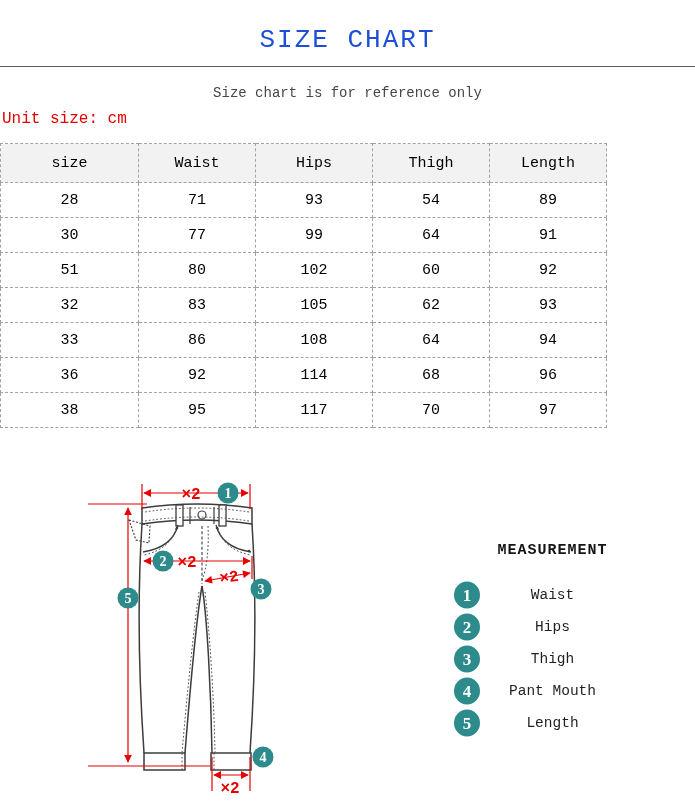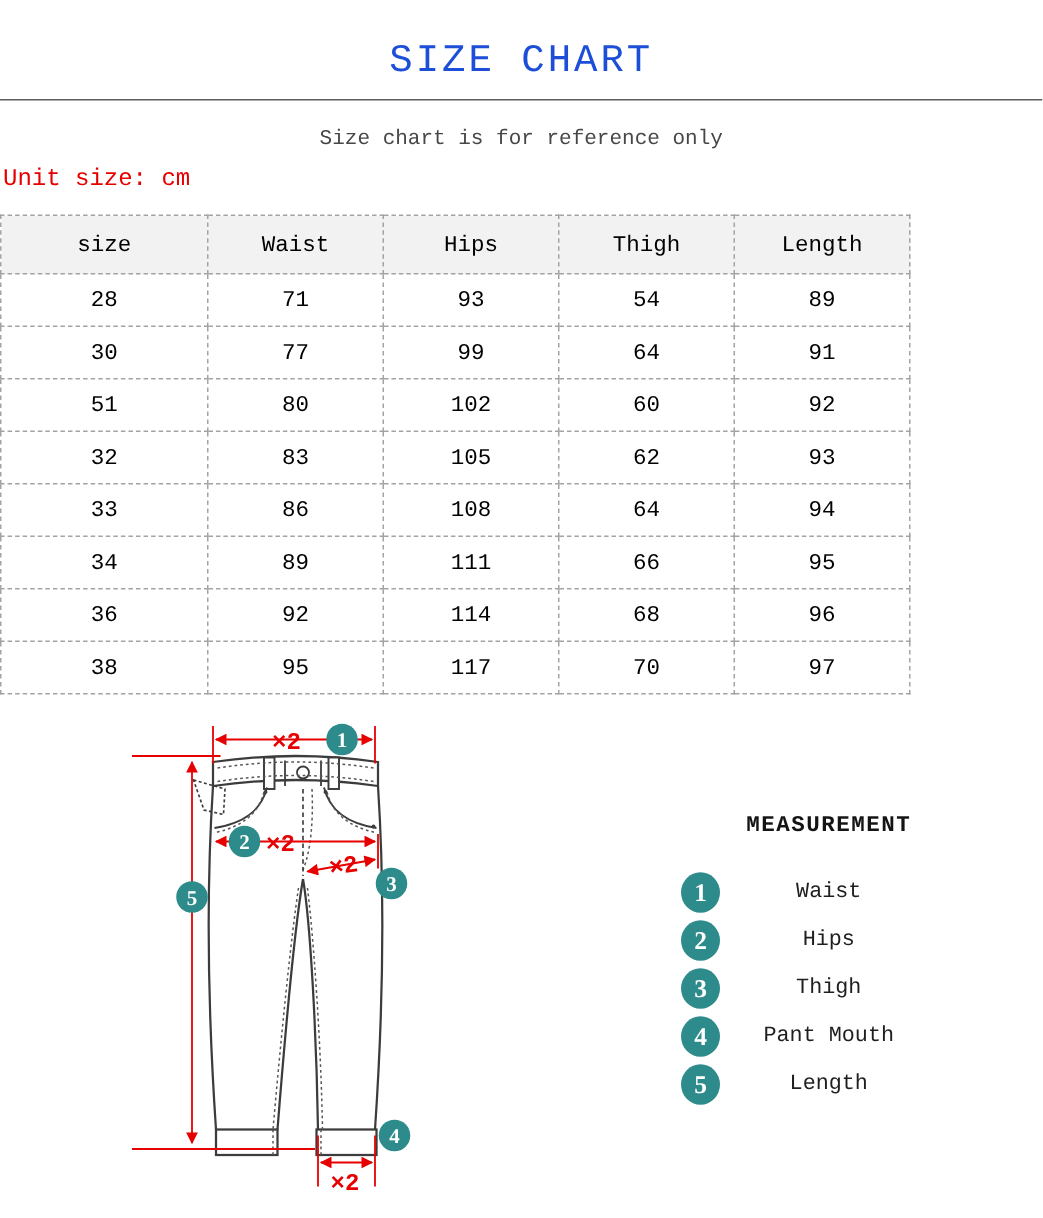--- a/index.html
+++ b/index.html
@@ -111,27 +111,20 @@
         <td>105</td>
         <td>62</td>
         <td>93</td>
       </tr>
       <tr>
         <td>33</td>
         <td>86</td>
         <td>108</td>
         <td>64</td>
         <td>94</td>
-      </tr>
-      <tr>
-        <td>34</td>
-        <td>89</td>
-        <td>111</td>
-        <td>66</td>
-        <td>95</td>
       </tr>
       <tr>
         <td>36</td>
         <td>92</td>
         <td>114</td>
         <td>68</td>
         <td>96</td>
       </tr>
       <tr>
         <td>38</td>

